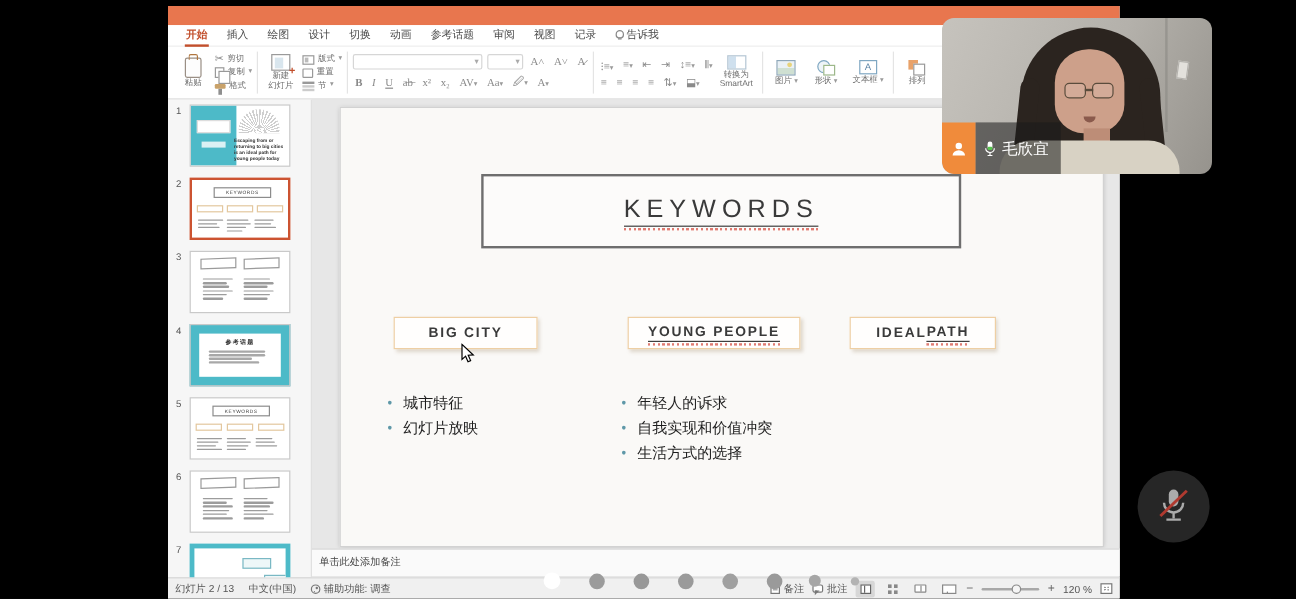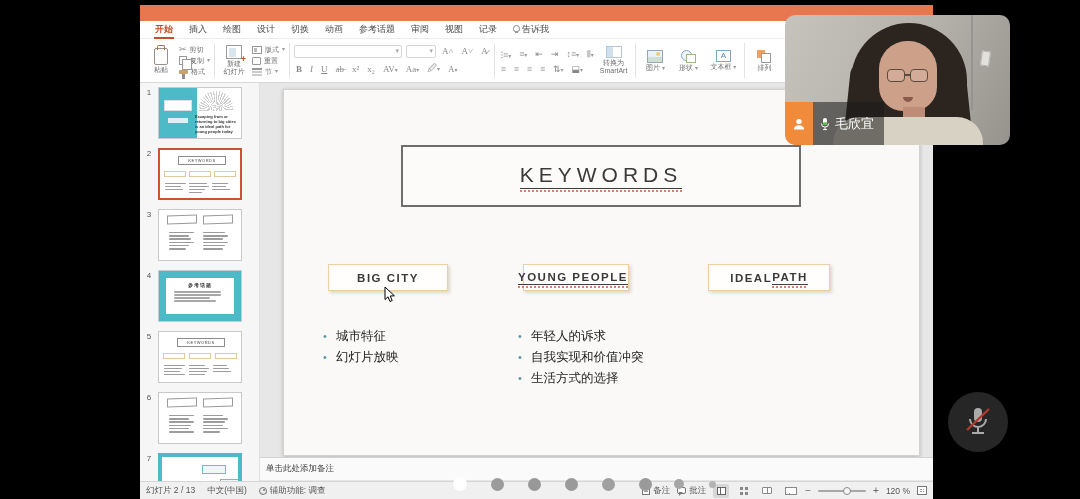--- a/index.html
+++ b/index.html
@@ -100,21 +100,21 @@
   .slide-canvas { position:absolute; left:23px; top:6px; width:637px; height:367px; background:#FAF9F7; box-shadow:0 1px 4px rgba(0,0,0,0.22); border:1px solid #d2d2d2; }
 
   .kw-titlebox { position:absolute; left:117px; top:55px; width:400px; height:62px; background:#FCFBFA; border:2px solid #6e6e6e; display:flex; align-items:center; justify-content:center; }
   .kw-text { font-size:21px; letter-spacing:5px; color:#3a3a3a; font-weight:500; }
   .u { border-bottom:1.5px solid #3f3f3f; padding-bottom:1px; }
   .squig { position:relative; }
   .squig::after { content:""; position:absolute; left:0; right:0; bottom:-4px; height:2px; background:repeating-linear-gradient(90deg,#E07B72 0 2px,transparent 2px 4px); }
 
   .chip { position:absolute; top:174px; height:27px; background:#FFFEFD; border:1px solid #EECFA4; box-shadow:2px 2px 3px rgba(140,110,70,0.25); display:flex; align-items:center; justify-content:center; font-size:11.5px; font-weight:600; letter-spacing:1.5px; color:#3a3a3a; white-space:nowrap; }
   .chip1 { left:44px; width:120px; }
-  .chip2 { left:239px; width:106px;justify-content:flex-end; }
+  .chip2 { left:239px; width:144px; }
   .chip3 { left:424px; width:122px; }
 
   .kw-col { position:absolute; top:236px; list-style:none; }
   .kw-col li { position:relative; font-size:12.5px; line-height:21px; color:#1e1e1e; padding-left:13px; white-space:nowrap; }
   .kw-col li::before { content:"•"; position:absolute; left:0; top:0; color:#5E98A8; font-size:11px; }
   .kw-col.c1 { left:39px; }
   .kw-col.c2 { left:234px; }
   .kw-col.c3 { left:419px; }
   .li-u { text-decoration:underline; text-underline-offset:2px; }
 

